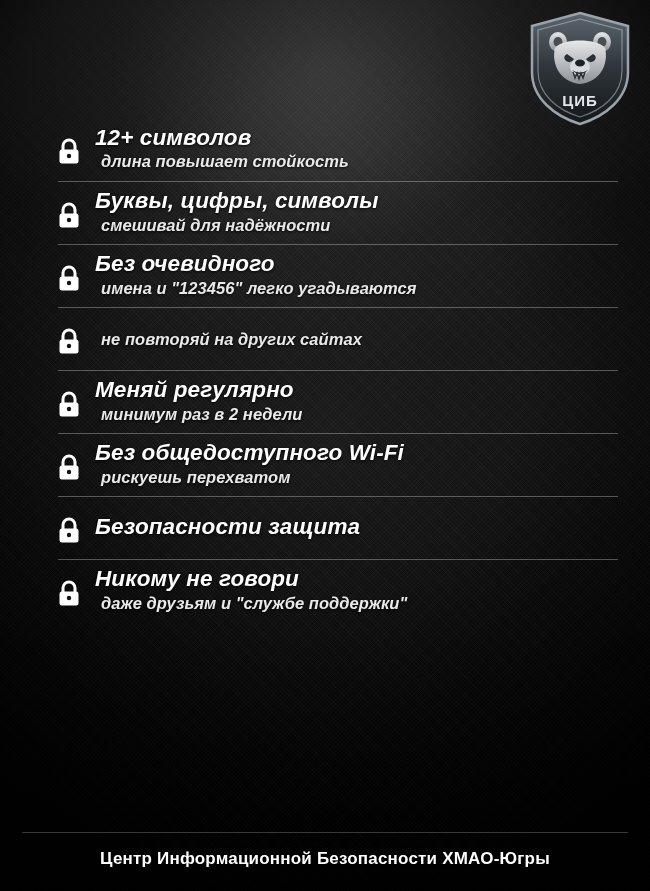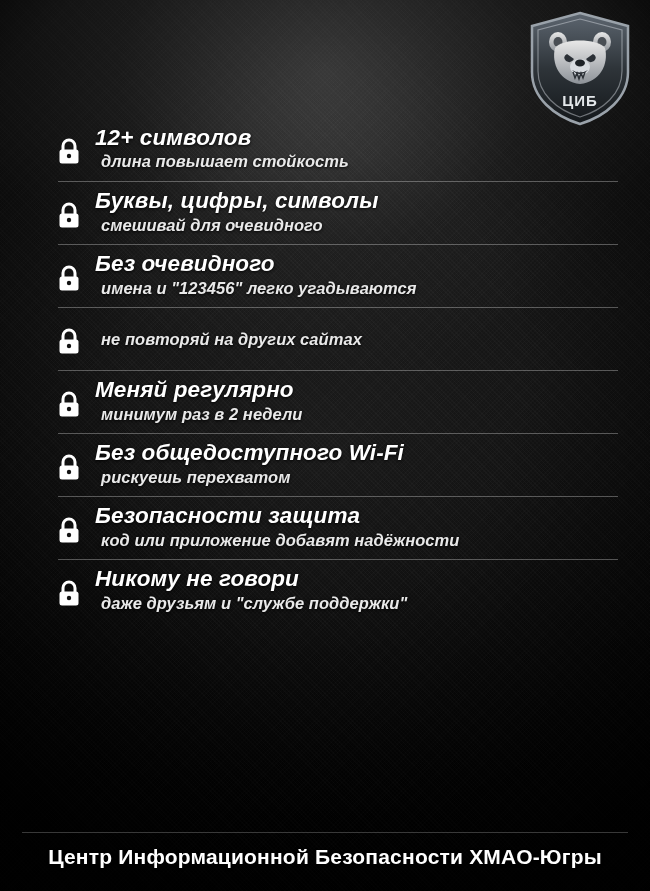--- a/index.html
+++ b/index.html
@@ -124,21 +124,21 @@
     height: 1px;
     background: rgba(255,255,255,0.22);
   }
   .footer {
     position: absolute;
     left: 0;
     right: 0;
     bottom: 22px;
     text-align: center;
     color: #ffffff;
-    font-size: 21px;
+    font-size: 17px;
     font-weight: bold;
     letter-spacing: 0.2px;
     text-shadow: 0 1px 3px rgba(0,0,0,0.95);
   }
 </style>
 </head>
 <body>
 
 <div class="poster">
   <div class="texture"></div>
@@ -199,21 +199,21 @@
       <div class="row">
         <span class="lock">
           <svg viewBox="0 0 22 27" xmlns="http://www.w3.org/2000/svg">
             <path d="M5 12 V8 a6 6 0 0 1 12 0 v4" fill="none" stroke="#ffffff" stroke-width="3"></path>
             <rect x="1.5" y="11.5" width="19" height="14" rx="2.5" fill="#ffffff"></rect>
             <circle cx="11" cy="18" r="2.2" fill="#121212"></circle>
           </svg>
         </span>
         <span class="texts">
           <div class="headline">Буквы, цифры, символы</div>
-          <div class="sub">смешивай для очевидного</div>
+          <div class="sub">смешивай для надёжности</div>
         </span>
       </div>
 
       <div class="row">
         <span class="lock">
           <svg viewBox="0 0 22 27" xmlns="http://www.w3.org/2000/svg">
             <path d="M5 12 V8 a6 6 0 0 1 12 0 v4" fill="none" stroke="#ffffff" stroke-width="3"></path>
             <rect x="1.5" y="11.5" width="19" height="14" rx="2.5" fill="#ffffff"></rect>
             <circle cx="11" cy="18" r="2.2" fill="#121212"></circle>
           </svg>
@@ -268,21 +268,20 @@
       <div class="row">
         <span class="lock">
           <svg viewBox="0 0 22 27" xmlns="http://www.w3.org/2000/svg">
             <path d="M5 12 V8 a6 6 0 0 1 12 0 v4" fill="none" stroke="#ffffff" stroke-width="3"></path>
             <rect x="1.5" y="11.5" width="19" height="14" rx="2.5" fill="#ffffff"></rect>
             <circle cx="11" cy="18" r="2.2" fill="#121212"></circle>
           </svg>
         </span>
         <span class="texts">
           <div class="headline">Безопасности защита</div>
-          <div class="sub">код или приложение добавят надёжности</div>
         </span>
       </div>
 
       <div class="row">
         <span class="lock">
           <svg viewBox="0 0 22 27" xmlns="http://www.w3.org/2000/svg">
             <path d="M5 12 V8 a6 6 0 0 1 12 0 v4" fill="none" stroke="#ffffff" stroke-width="3"></path>
             <rect x="1.5" y="11.5" width="19" height="14" rx="2.5" fill="#ffffff"></rect>
             <circle cx="11" cy="18" r="2.2" fill="#121212"></circle>
           </svg>

